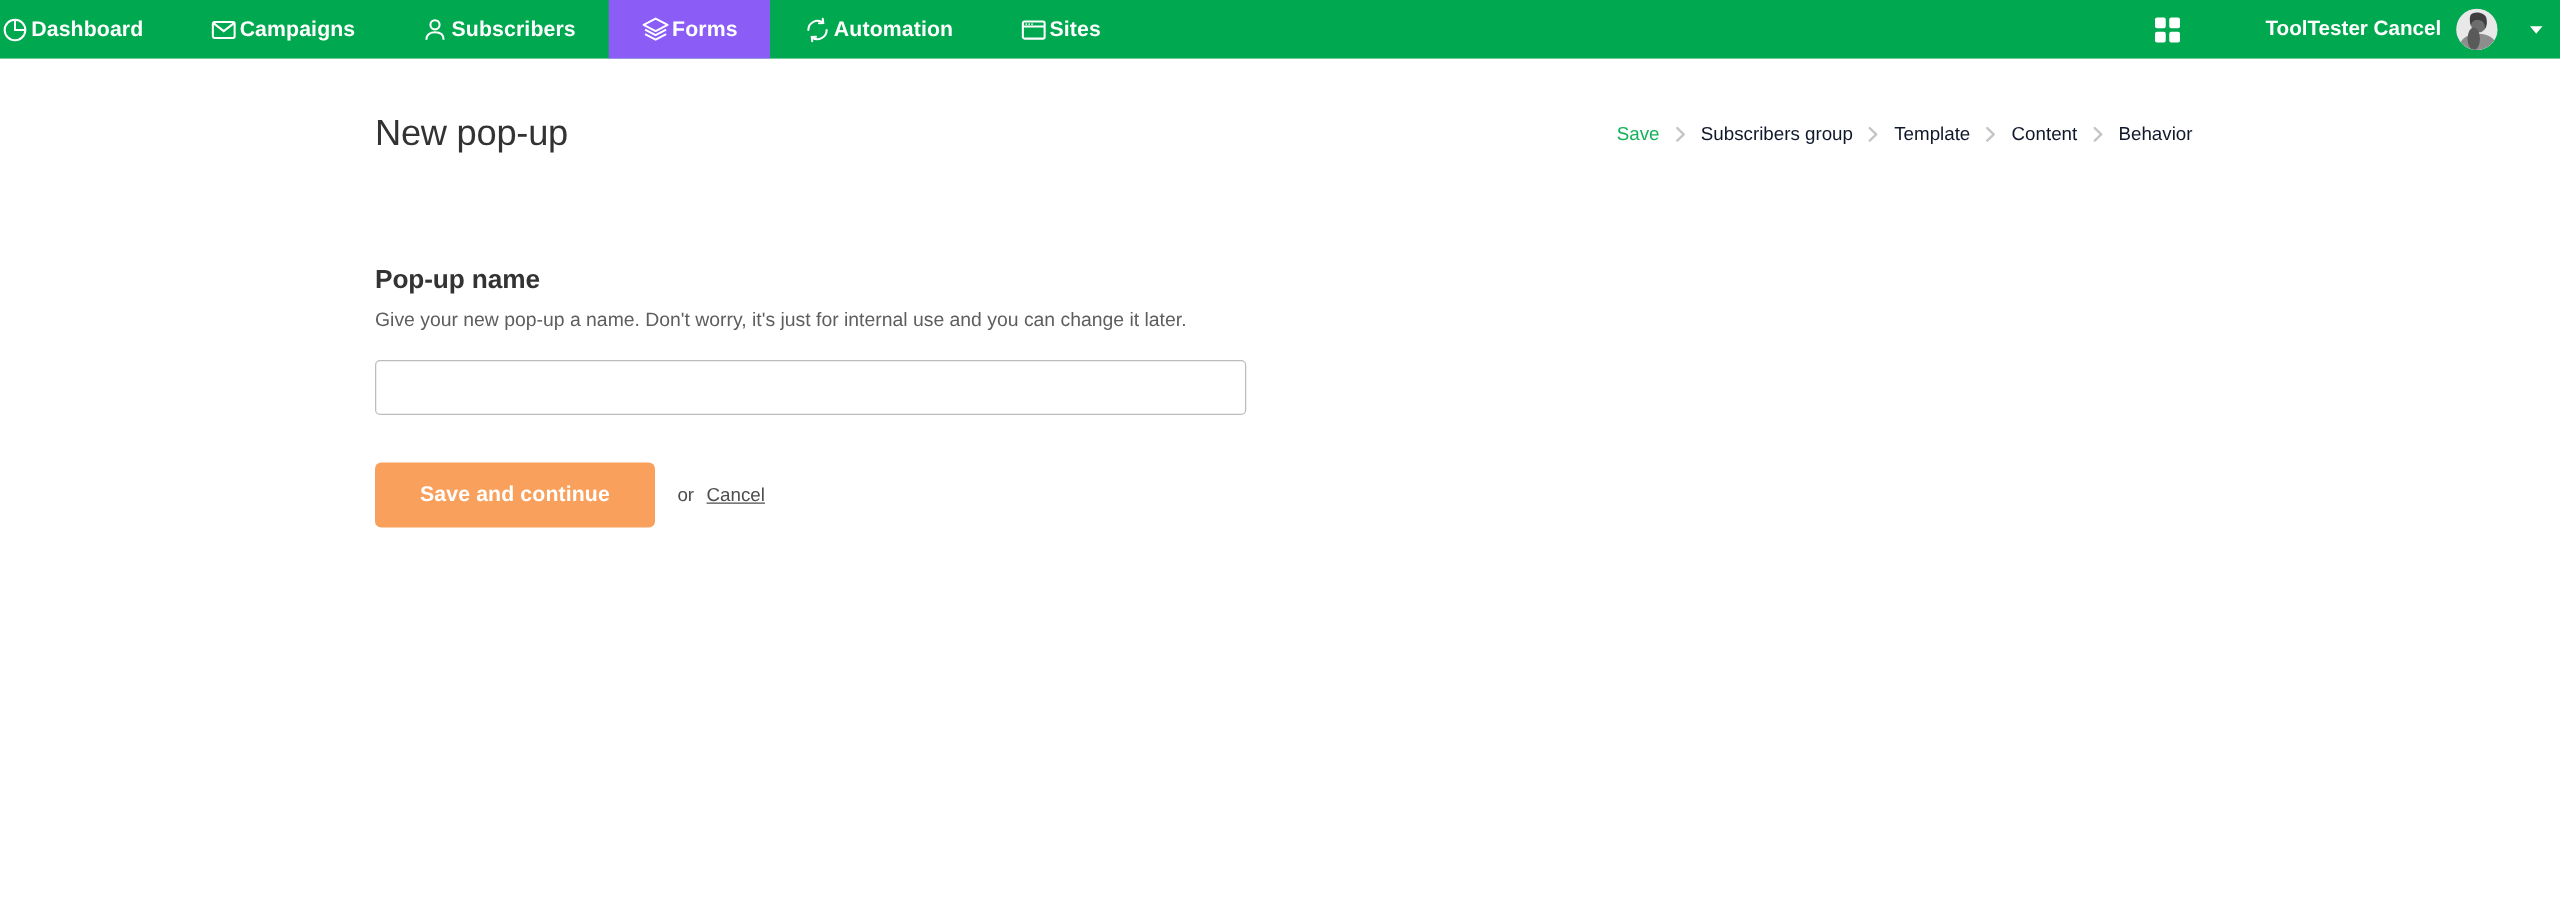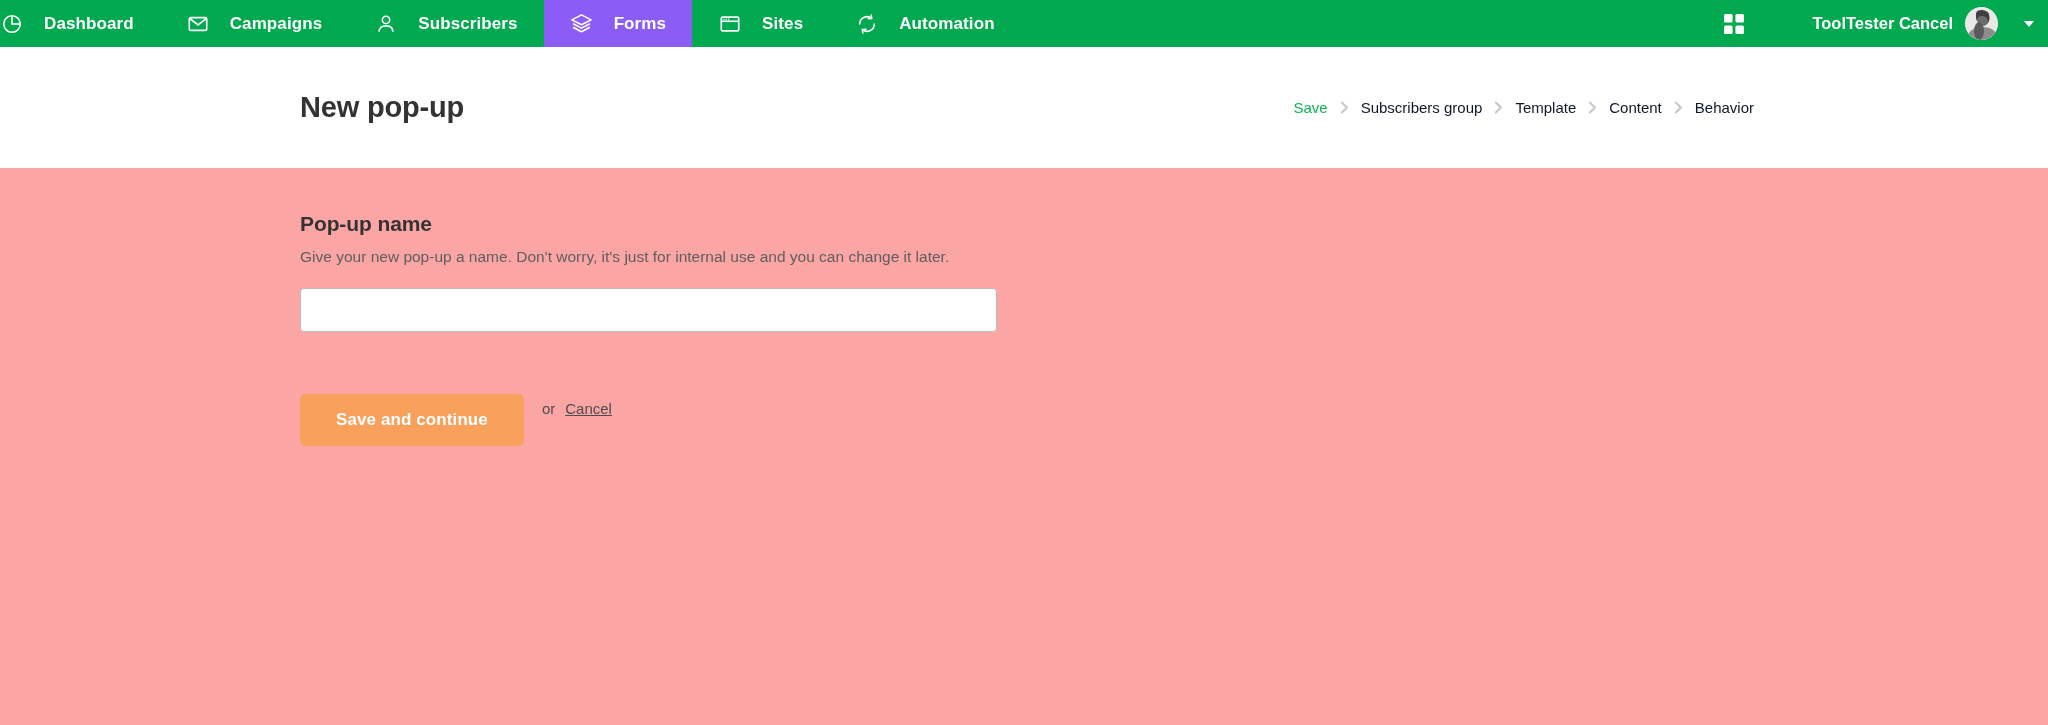--- a/index.html
+++ b/index.html
@@ -21,21 +21,21 @@
     align-items: stretch;
     position: relative;
   }
   .nav-left {
     display: flex;
     align-items: stretch;
   }
   .nav-item {
     display: flex;
     align-items: center;
-    gap: 20px;
+    gap: 1px;
     padding: 0 26px;
     color: #ffffff;
     font-size: 17px;
     font-weight: bold;
     letter-spacing: 0.1px;
     cursor: pointer;
     user-select: none;
     white-space: nowrap;
   }
   .nav-item:first-child { padding-left: 0px; }
@@ -102,21 +102,21 @@
   .subheader {
     background: #ffffff;
     height: 121px;
     display: flex;
     align-items: center;
     padding: 0 0 0 0;
     position: relative;
   }
   .page-title {
     font-size: 29px;
-    font-weight: bold;
+    font-weight: normal;
     color: #333333;
     margin-left: 300px;
     letter-spacing: -0.2px;
   }
   .breadcrumb {
     margin-left: auto;
     margin-right: 292px;
     display: flex;
     align-items: center;
     gap: 0px;
@@ -132,21 +132,21 @@
   .crumb-sep {
     color: #c5c5c5;
     margin: 0 10px;
     display: inline-flex;
     align-items: center;
   }
   .crumb-sep svg { display: block; }
 
   
   .main {
-    background: #fca5a5;
+    background: #ffffff;
     height: 557px;
     padding-top: 44px;
   }
   .form-wrap { margin-left: 300px; }
   .form-title {
     font-size: 21px;
     font-weight: bold;
     color: #333333;
     margin: 0 0 12px 0;
     letter-spacing: -0.1px;
@@ -179,21 +179,20 @@
     border: none;
     border-radius: 5px;
     color: #ffffff;
     font-size: 17px;
     font-weight: bold;
     font-family: "Liberation Sans", sans-serif;
     height: 52px;
     padding: 0 36px;
     cursor: pointer;
     letter-spacing: 0.1px;
-    margin-top: 24px;
   }
   .or-text {
     font-size: 15px;
     color: #4d4d4d;
     margin-left: 18px;
   }
   .cancel-link {
     font-size: 15px;
     color: #4d4d4d;
     text-decoration: underline;
@@ -239,45 +238,45 @@
 
     <div class="nav-item active">
       <span class="nav-icon">
         <svg width="23" height="23" viewBox="0 0 24 24" fill="none" stroke="#ffffff" stroke-width="1.7" stroke-linejoin="round">
           <path d="M12 3 L22 8.2 L12 13.4 L2 8.2 Z"></path>
           <path d="M3.2 12.2 L12 16.8 L20.8 12.2"></path>
           <path d="M3.2 16 L12 20.6 L20.8 16"></path>
         </svg>
       </span>
       <span>Forms</span>
+    </div>
+
+    <div class="nav-item">
+      <span class="nav-icon">
+        <svg width="22" height="22" viewBox="0 0 24 24" fill="none" stroke="#ffffff" stroke-width="1.8" stroke-linecap="round">
+          <path d="M20 12 A8 8 0 0 1 7.2 18.4"></path>
+          <path d="M4 12 A8 8 0 0 1 16.8 5.6"></path>
+          <path d="M16.6 2.2 L17 5.9 L13.3 6.1"></path>
+          <path d="M7.4 21.8 L7 18.1 L10.7 17.9"></path>
+        </svg>
+      </span>
+      <span>Automation</span>
     </div>
 
     <div class="nav-item">
       <span class="nav-icon">
         <svg width="22" height="22" viewBox="0 0 24 24" fill="none" stroke="#ffffff" stroke-width="1.8">
           <rect x="2.5" y="4.5" width="19" height="15" rx="1.5"></rect>
           <path d="M2.5 9 L21.5 9"></path>
           <circle cx="5.5" cy="6.8" r="0.75" fill="#ffffff" stroke="none"></circle>
           <circle cx="8" cy="6.8" r="0.75" fill="#ffffff" stroke="none"></circle>
           <circle cx="10.5" cy="6.8" r="0.75" fill="#ffffff" stroke="none"></circle>
         </svg>
       </span>
       <span>Sites</span>
-    </div>
-
-    <div class="nav-item">
-      <span class="nav-icon">
-        <svg width="22" height="22" viewBox="0 0 24 24" fill="none" stroke="#ffffff" stroke-width="1.8" stroke-linecap="round">
-          <path d="M20 12 A8 8 0 0 1 7.2 18.4"></path>
-          <path d="M4 12 A8 8 0 0 1 16.8 5.6"></path>
-          <path d="M16.6 2.2 L17 5.9 L13.3 6.1"></path>
-          <path d="M7.4 21.8 L7 18.1 L10.7 17.9"></path>
-        </svg>
-      </span>
-      <span>Automation</span>
     </div>
 
   </div>
 
   <div class="nav-right">
     <div class="grid-btn">
       <svg width="22" height="22" viewBox="0 0 22 22">
         <rect x="1" y="1" width="8.6" height="8.6" rx="1.6" fill="#ffffff"></rect>
         <rect x="12.4" y="1" width="8.6" height="8.6" rx="1.6" fill="#ffffff"></rect>
         <rect x="1" y="12.4" width="8.6" height="8.6" rx="1.6" fill="#ffffff"></rect>

